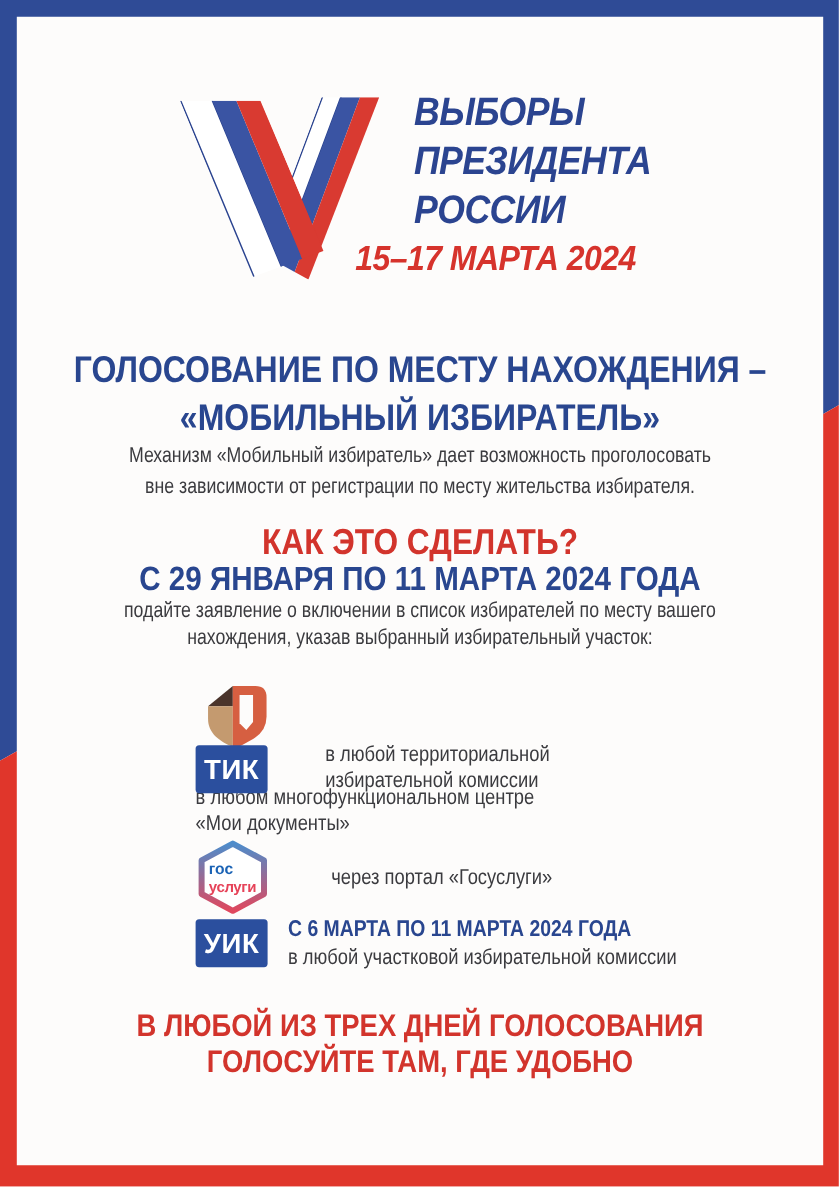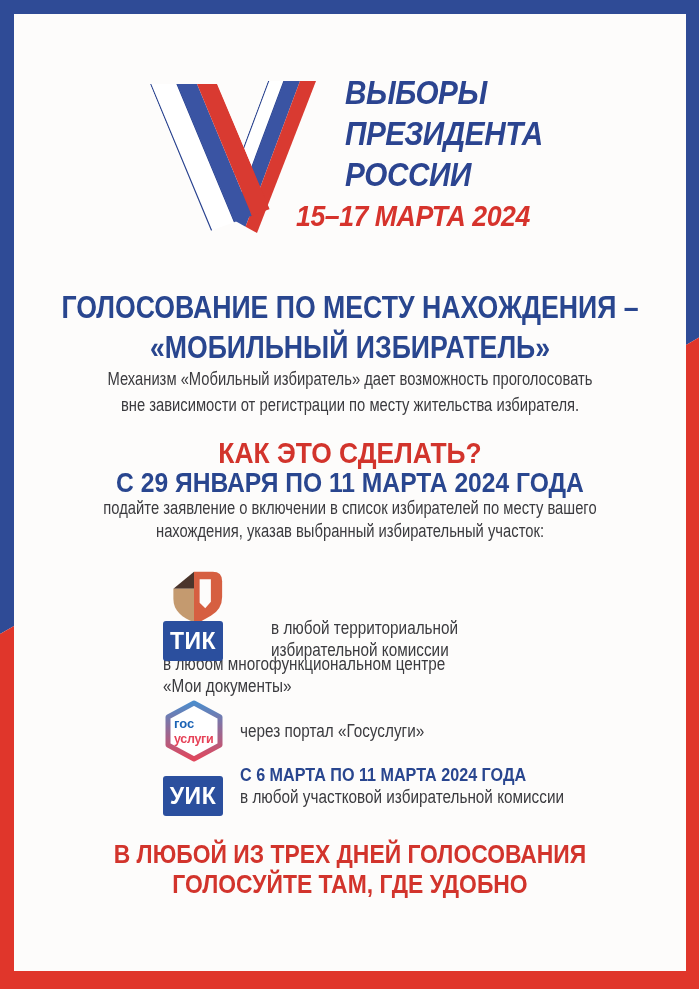--- a/index.html
+++ b/index.html
@@ -69,22 +69,22 @@
     transform:scaleX(0.85); transform-origin:left top; white-space:nowrap;
   }
   .opt-text .hl { color:#29468F; font-weight:bold; font-size:19px; }
   .badge {
     width:60px; height:40px; background:#2B4F9E; border-radius:3px;
     color:#ffffff; font-weight:bold; font-size:23px; letter-spacing:0.5px;
     display:flex; align-items:center; justify-content:center;
   }
   .opt1 { top:564px;flex-direction:column; }  .opt1 .opt-icon { margin-top:4px; }  .opt1 .opt-text { margin-top:12px; }
   .opt2 { top:615px;gap:31px; }  .opt2 .badge { margin-top:6px; }     .opt2 .opt-text { margin-top:2px; }
-  .opt3 { top:698px; }  .opt3 .opt-icon { margin-top:2px; margin-left:-4px; } .opt3 .opt-text { margin-top:22px; }
-  .opt4 { top:762px; }  .opt4 .badge { margin-top:14px; }     .opt4 .opt-text { margin-top:2px; }
+  .opt3 { top:698px;gap:36px; }  .opt3 .opt-icon { margin-top:2px; margin-left:-4px; } .opt3 .opt-text { margin-top:22px; }
+  .opt4 { top:762px; }  .opt4 .badge { margin-top:4px; }     .opt4 .opt-text { margin-top:2px; }
 </style>
 </head>
 <body>
 
 <div class="poster">
 
   <svg class="frame" width="700" height="989" viewBox="0 0 700 989">
     <path d="M0,0 H700 V14 H14 V626 L0,634 Z M686,14 H700 V337 L686,345 Z" fill="#2F4B96"></path>
     <path d="M0,634 L14,626 V971 H686 V345 L700,337 V989 H0 Z" fill="#E0362B"></path>
   </svg>

